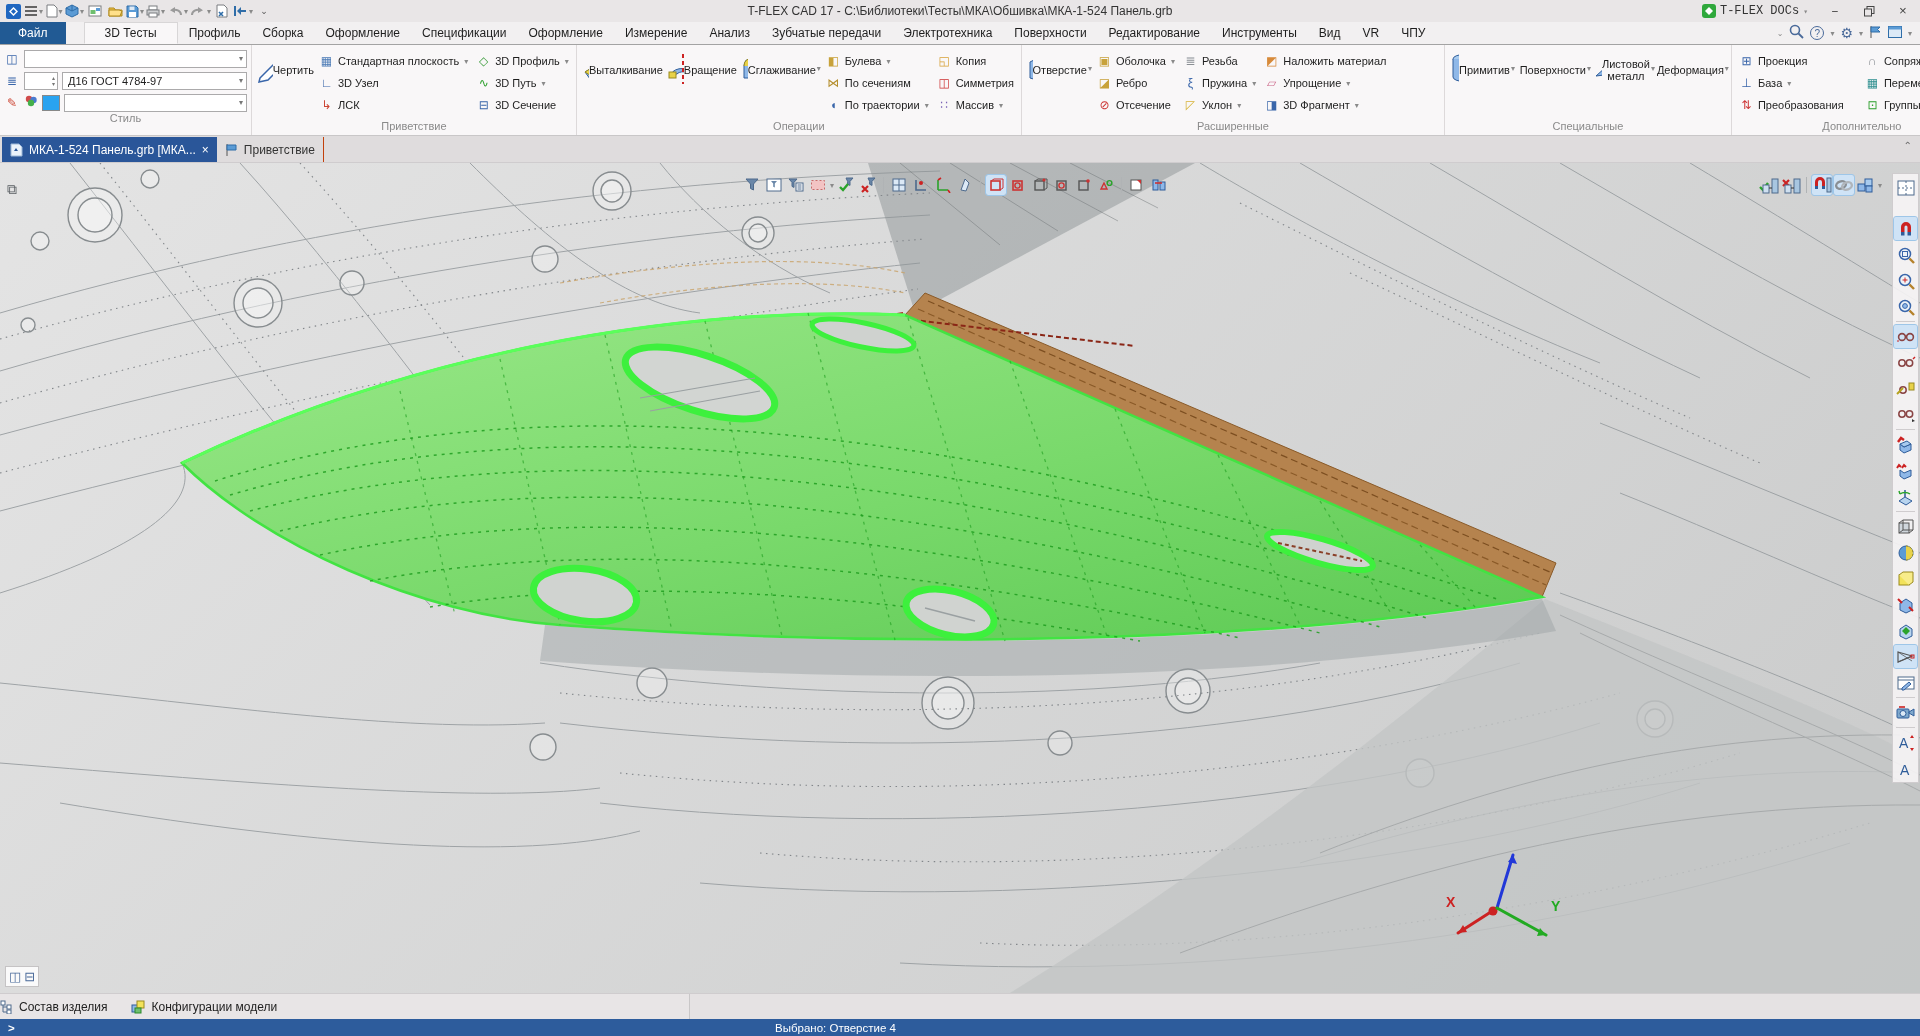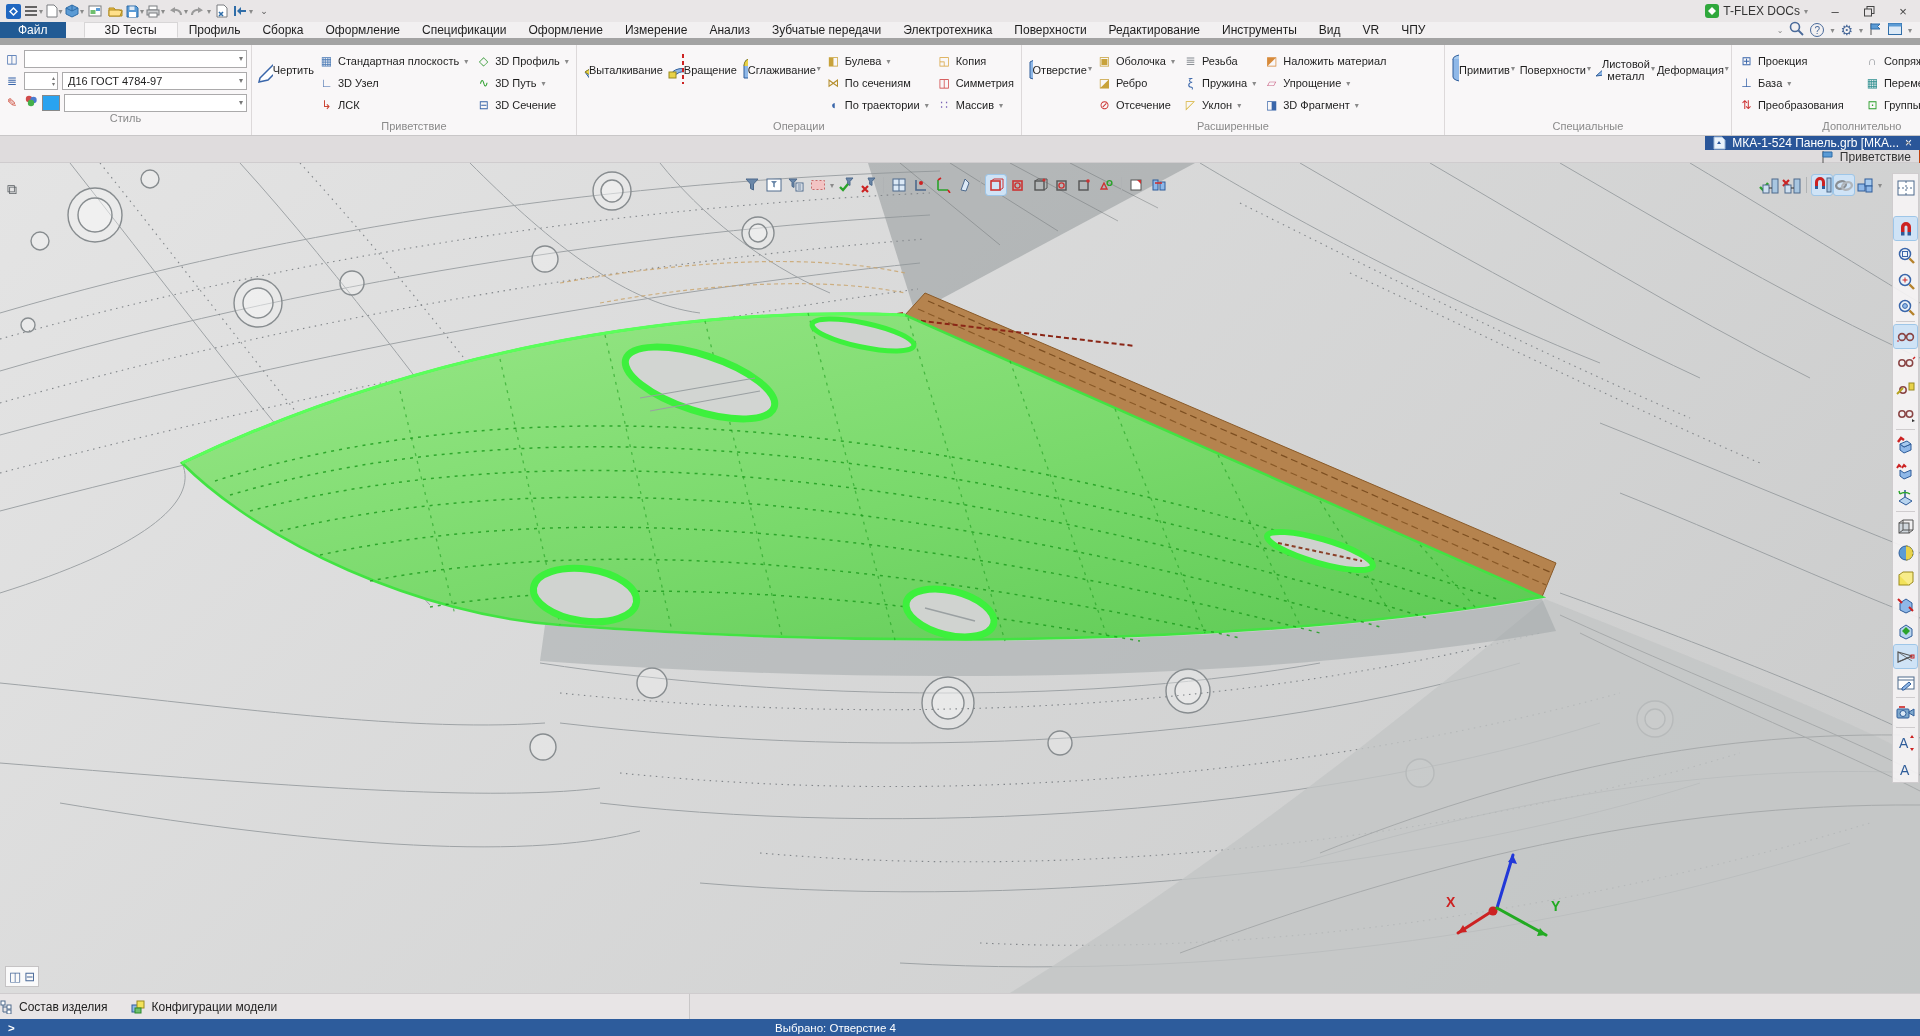--- a/index.html
+++ b/index.html
@@ -7,26 +7,26 @@
     font-family:"Liberation Sans", sans-serif; font-size:12px; color:#1e1e1e;
     background:#e9e6e7; }
   .noselect { user-select:none; }
 
   
   .titlebar { height:22px; display:flex; align-items:center; background:#e9e6e7; position:relative; }
   .qat { display:flex; align-items:center; gap:2px; padding-left:4px; }
   .qbtn { height:20px; min-width:18px; display:flex; align-items:center; justify-content:center; gap:1px; }
   .qdd { font-size:8px; color:#8a8a8a; }
   .title-text { position:absolute; left:0; right:0; text-align:center; color:#333; font-size:12px; pointer-events:none; }
-  .tb-right { margin-left:auto; display:flex; align-items:center; height:22px; }
+  .tb-right { margin-left:auto; display:flex; align-items:center; height:22px;font-family:Liberation Mono, monospace; }
   .docs-btn { display:flex; align-items:center; gap:4px; padding:0 10px; font-size:12px; color:#333; }
   .winbtn { width:34px; height:22px; display:flex; align-items:center; justify-content:center; color:#444; font-size:13px; }
 
   
-  .menubar { height:23px; background:#f2f0f1; display:flex; align-items:stretch; border-bottom:7px solid #a3a3a3; position:relative; }
+  .menubar { height:23px; background:#f2f0f1; display:flex; align-items:stretch; border-bottom:1px solid #a3a3a3; position:relative; }
   .m-file { background:#215a94; color:#fff; padding:0 18px; display:flex; align-items:center; font-size:12px; }
   .m-item { padding:0 11px; display:flex; align-items:center; font-size:12px; color:#1e1e1e; }
   .m-item.active { background:#f9f7f8; border:1px solid #d8d6d7; border-bottom-color:#f9f7f8; margin-left:18px; padding:0 20px; }
   .mb-right { margin-left:auto; display:flex; align-items:center; gap:6px; padding-right:8px; color:#4a6a9a; }
   .help-circ { width:14px; height:14px; border:1.4px solid #4a6a9a; border-radius:50%; font-size:10px; display:flex; align-items:center; justify-content:center; color:#4a6a9a; }
 
   
   .ribbon { height:91px; background:#f9f7f8; display:flex; border-bottom:1px solid #c9c7c8; }
   .rgroup { display:flex; flex-direction:column; border-right:1px solid #ddd9da; padding-top:3px; }
   .g-body { flex:1; display:flex; align-items:flex-start; padding:2px 4px 0 4px; gap:2px; }
@@ -42,21 +42,21 @@
   .style-grid { display:flex; flex-direction:column; gap:3px; width:100%; padding:1px 4px 0 4px; }
   .srow { display:flex; align-items:center; gap:4px; height:19px; }
   .sic { width:16px; text-align:center; font-size:12px; color:#3a66aa; }
   .sel { position:relative; height:18px; background:#fff; border:1px solid #abaaab; flex:1; display:flex; align-items:center; font-size:11px; padding:0 14px 0 5px; }
   .sel .chev { position:absolute; right:3px; font-size:8px; color:#777; }
   .spin { width:34px; height:18px; background:#fff; border:1px solid #abaaab; position:relative; }
   .spin span { position:absolute; right:2px; font-size:6px; color:#777; line-height:6px; }
   .swatch { width:18px; height:16px; background:#29a3f0; border:1px solid #888; }
 
   
-  .tabbar { height:27px; background:#dfdcdd; display:flex; align-items:flex-end; position:relative; border-bottom:1px solid #cfccce;flex-direction:column; }
+  .tabbar { height:27px; background:#dfdcdd; display:flex; align-items:flex-end; position:relative; border-bottom:1px solid #cfccce; }
   .dtab { height:25px; display:flex; align-items:center; gap:6px; padding:0 8px; font-size:12px; }
   .dtab.active { background:#2a5699; color:#fff; margin-left:2px; }
   .dtab.idle { color:#333; border-right:1px solid #c2410c; }
   .tab-close { font-size:12px; }
   .collapse-ch { position:absolute; right:8px; top:4px; color:#666; font-size:10px; }
 
   
   .viewport { position:relative; height:830px; overflow:hidden; background:linear-gradient(135deg,#e4e4e4,#c9caca); }
   .viewport > svg.scene { position:absolute; inset:0; }
   .vtool { position:absolute; display:flex; align-items:center; gap:2px; }
@@ -163,20 +163,21 @@
           <path d="M2 1v10" stroke="#2f6da8" stroke-width="2"></path>
           <path d="M13 6H5" stroke="#2f6da8" stroke-width="2"></path>
           <path d="M8 2L4 6l4 4z" fill="#2f6da8"></path>
         </svg>
         <span class="qdd">▾</span>
       </span>
     <span class="qbtn">
         <span style="font-size:9px;color:#555">⌄</span>
       </span>
   </div>
+  <div class="title-text">T-FLEX CAD 17 - C:\Библиотеки\Тесты\МКА\Обшивка\МКА-1-524 Панель.grb</div>
   <div class="tb-right">
     <span class="docs-btn">
       <svg width="14" height="14">
           <rect x="0" y="0" width="14" height="14" rx="3" fill="#2fa83c"></rect>
           <path d="M7 3 L11 7 L7 11 L3 7 Z" fill="#fff"></path>
         </svg>
       <span>T-FLEX DOCs</span>
       <span class="qdd">▾</span>
     </span>
     <span class="winbtn">–</span>

